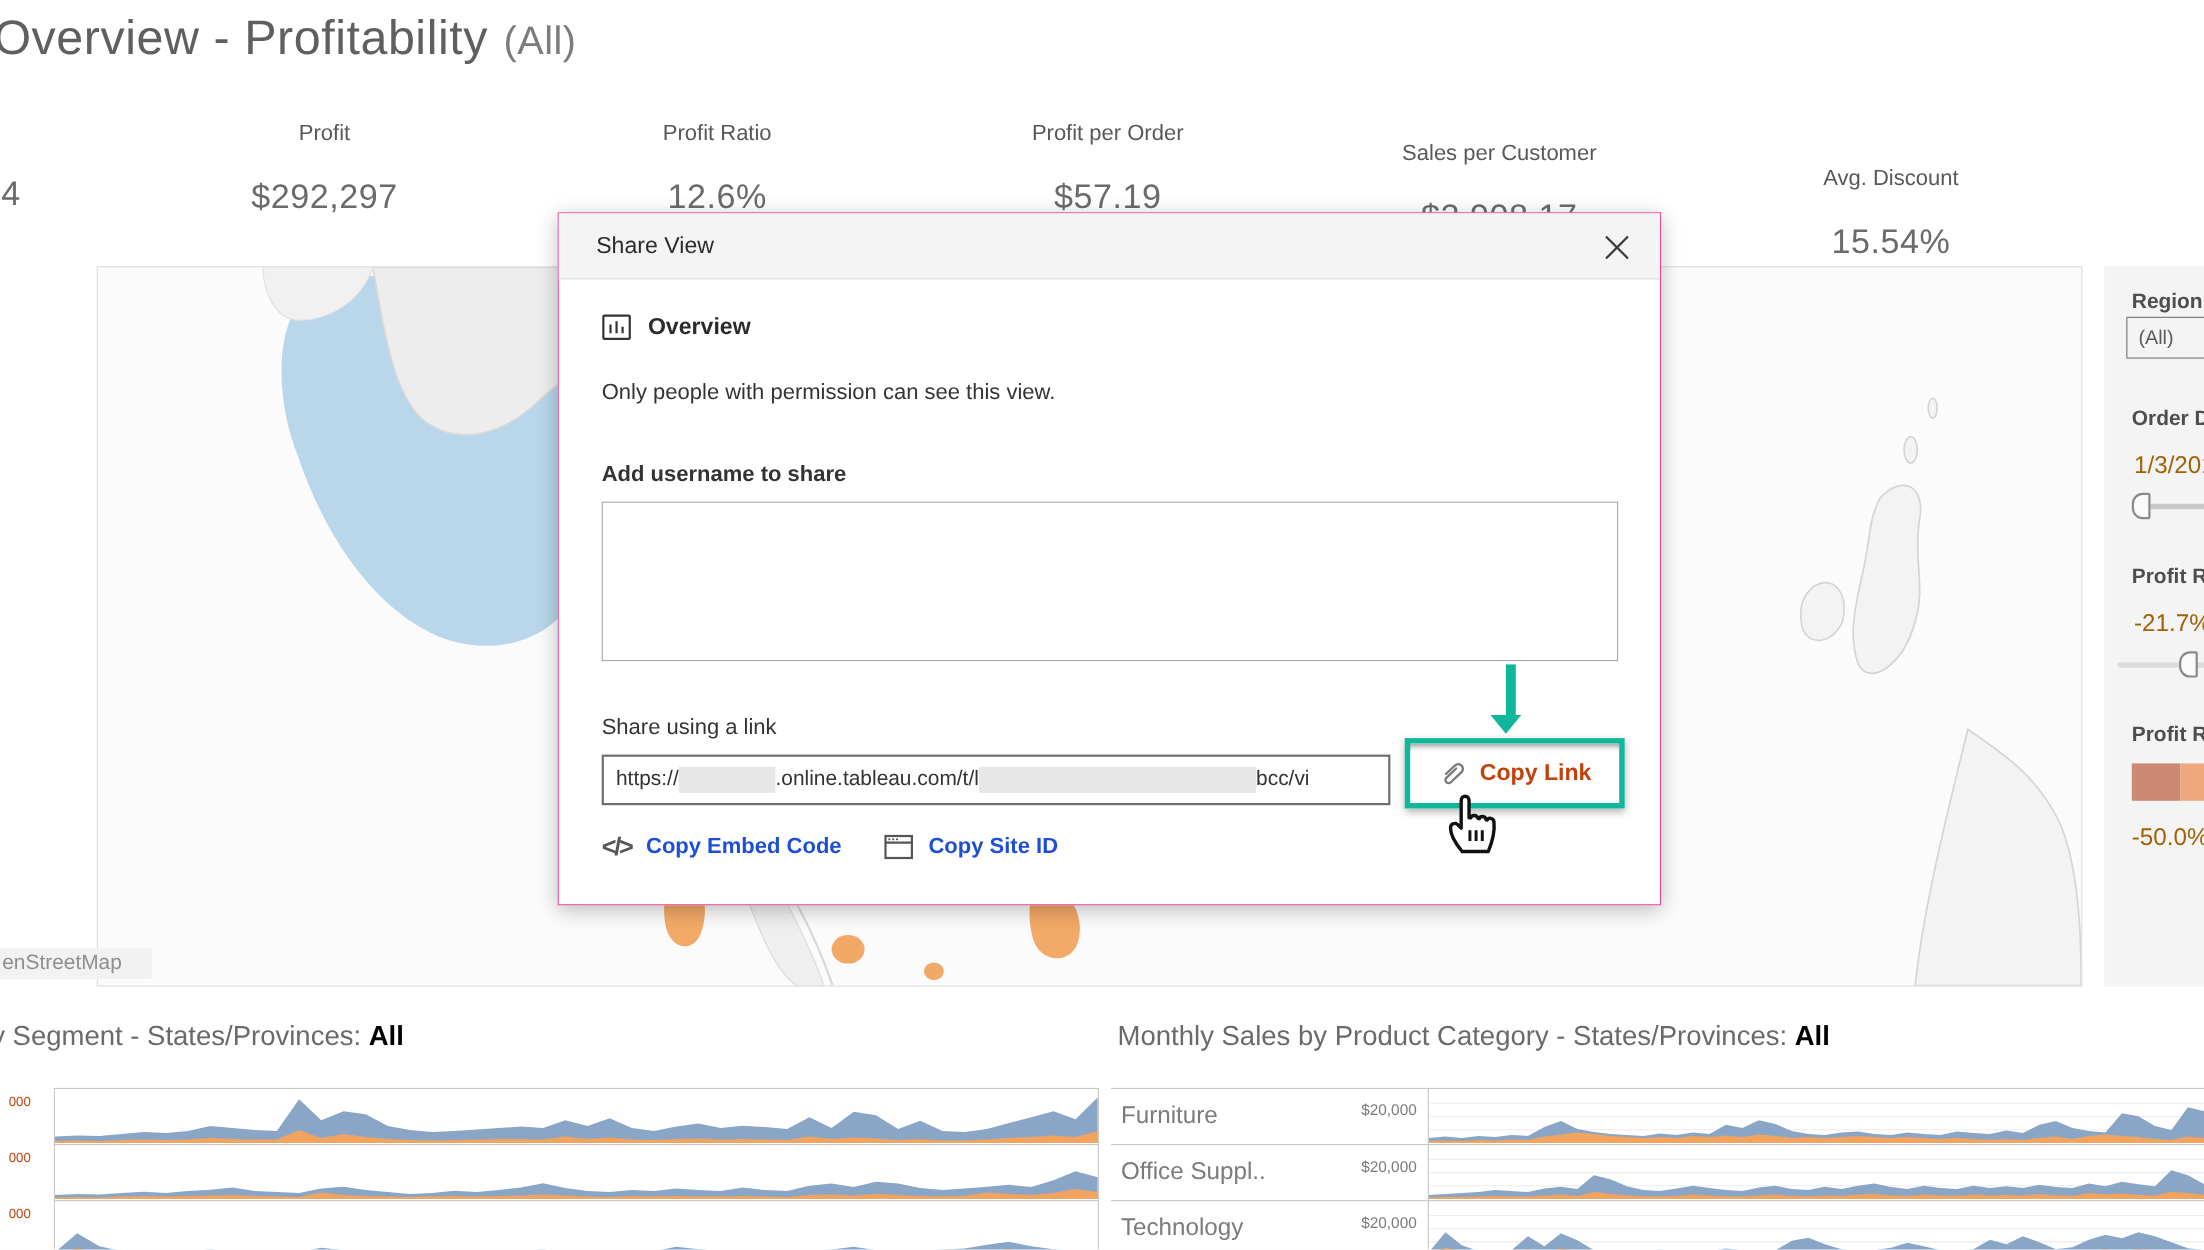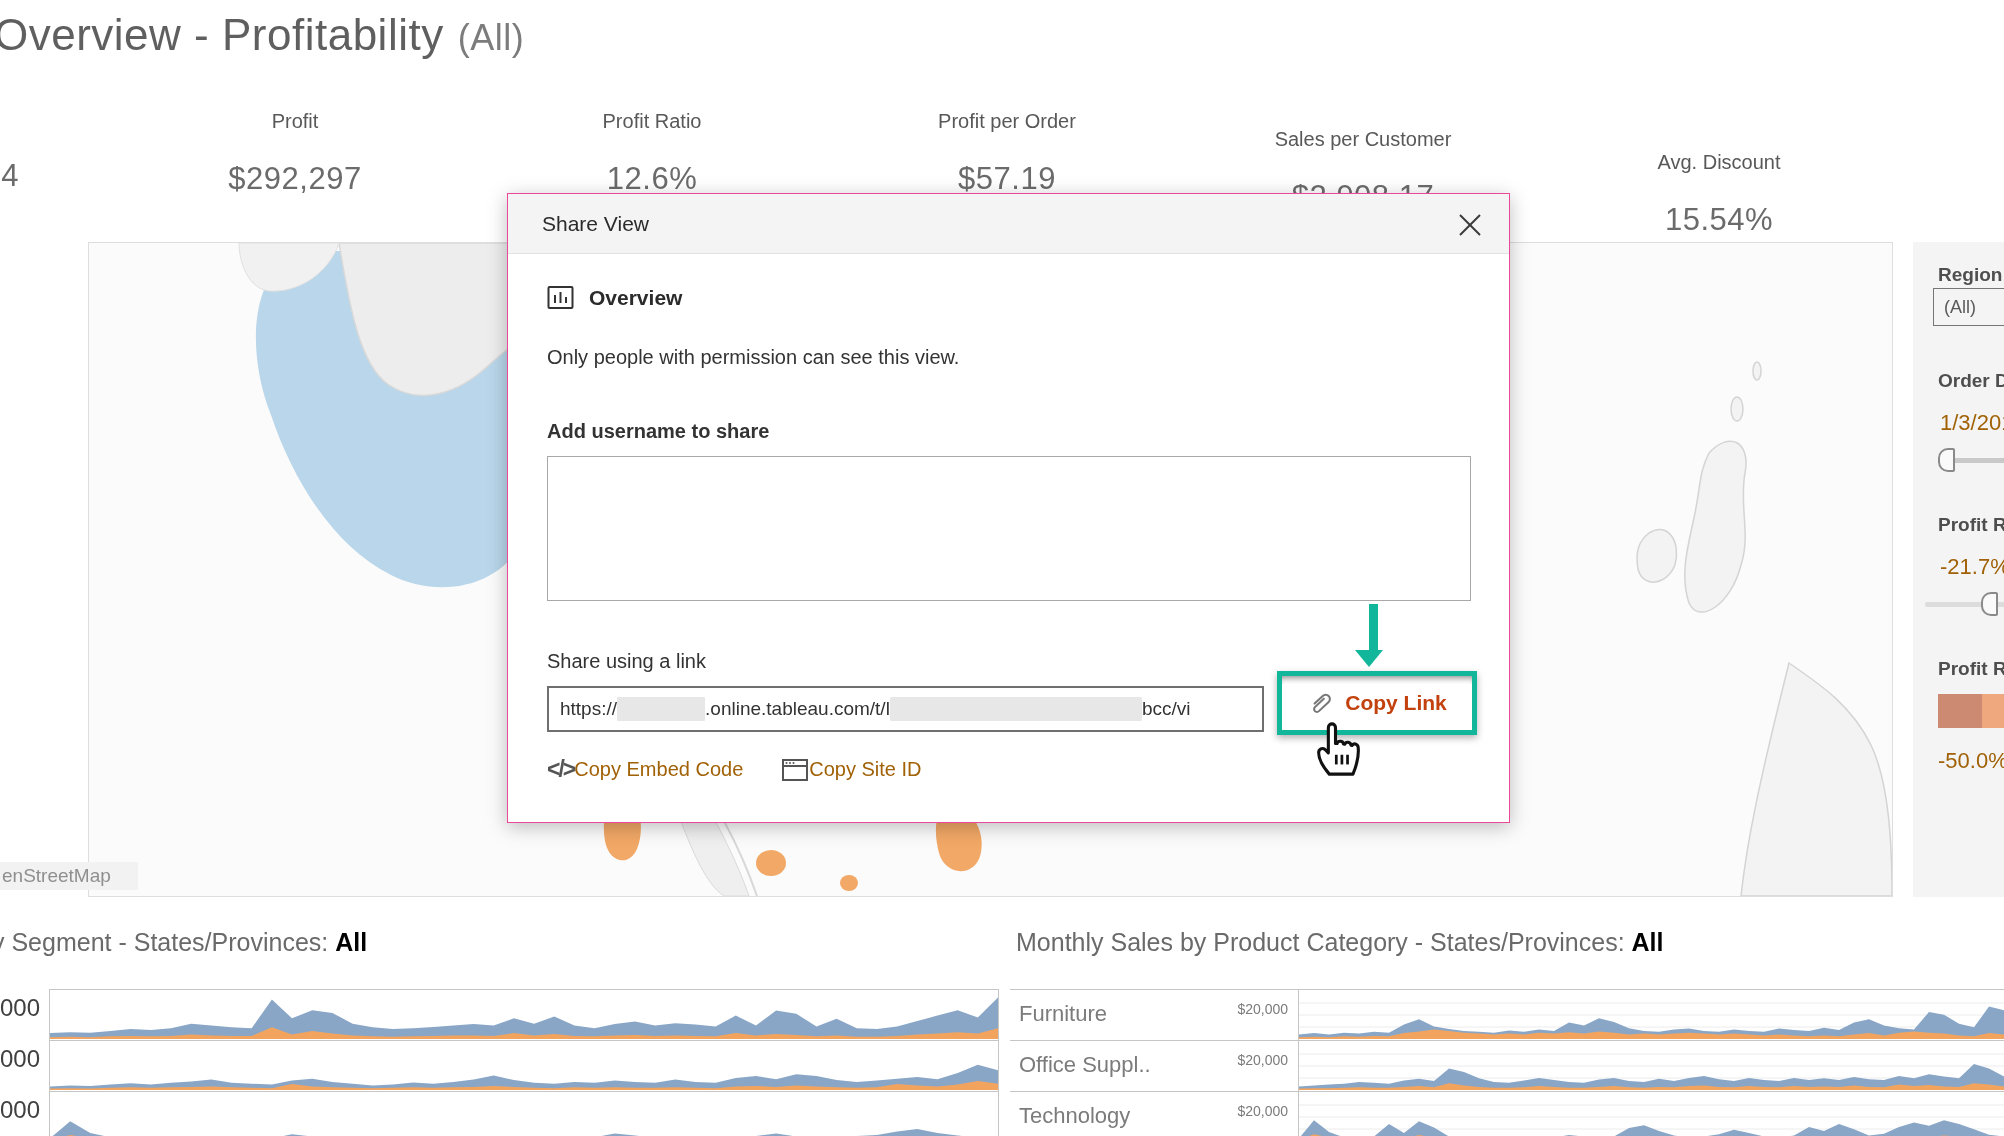--- a/index.html
+++ b/index.html
@@ -28,21 +28,21 @@
   .sb-track{height:5px;background:#c9c9c9;border-radius:3px;}
   .sb-handle{width:17px;height:24px;background:#fafafa;border:2px solid #8a8a8a;box-sizing:border-box;}
   .handle-left{border-radius:10px 2px 2px 10px;}
   .handle-right{border-radius:10px 2px 2px 10px;}
   .grad-seg{height:34px;top:0;}
   
   .chart-title{font-size:25px;color:#6a6a6a;white-space:nowrap;}
   .chart-title b{color:#000000;}
   .gridline-h{height:1px;background:#c6c6c6;}
   .gridline-v{width:1px;background:#c6c6c6;}
-  .axis-000{font-size:24px;color:#404040;width:36px;text-align:left;}
+  .axis-000{font-size:12px;color:#c2410c;width:36px;text-align:center;}
   .row-label{font-size:22px;color:#7b7b7b;white-space:nowrap;}
   .row-value{font-size:14px;color:#7b7b7b;width:120px;text-align:right;}
   
   .modal{left:507px;top:193px;width:1003px;height:630px;background:#ffffff;z-index:20;
          box-shadow:0 4px 18px rgba(0,0,0,.25);border:1px solid #ec4899;box-sizing:border-box;}
   .modal-header{left:0;top:0;width:100%;height:60px;background:#f4f4f4;border-bottom:1px solid #e2e2e2;box-sizing:border-box;}
   .modal-title{left:34px;top:0;line-height:60px;font-size:21px;color:#2b2b2b;}
   .modal-close{right:24px;top:16px;width:30px;height:30px;cursor:pointer;}
   .view-row{left:39px;top:90px;display:flex;align-items:center;gap:15px;}
   .view-name{font-size:21px;font-weight:bold;color:#2b2b2b;}
@@ -53,21 +53,21 @@
            display:flex;align-items:center;padding:0 11px;font-size:19px;color:#333;white-space:nowrap;overflow:hidden;}
   .redact{display:inline-block;height:24px;background:#e7e7e7;border-radius:1px;}
   .copy-link-anno{left:769px;top:477px;width:200px;height:64px;border:5px solid #12b79b;background:#ffffff;
                   box-sizing:border-box;box-shadow:0 3px 7px rgba(0,0,0,.3);display:flex;align-items:center;justify-content:center;gap:12px;}
   .copy-link-anno .inner-shadow{position:absolute;left:0;top:0;right:0;height:8px;box-shadow:inset 0 6px 6px -4px rgba(0,0,0,.45);}
   .copy-link-label{font-size:21px;font-weight:bold;color:#c2410c;}
   .anno-arrow-shaft{left:861px;top:410px;width:9px;height:48px;background:#12b79b;}
   .anno-arrow-head{left:847px;top:456px;width:0;height:0;border-left:14px solid transparent;border-right:14px solid transparent;border-top:17px solid #12b79b;}
   .links-row{left:39px;top:562px;display:flex;align-items:center;}
   .code-glyph{font-size:23px;font-weight:bold;color:#555;letter-spacing:-2px;}
-  .link-action{font-size:20px;font-weight:normal;color:#a16207;}
+  .link-action{font-size:20px;font-weight:bold;color:#1d4ed8;margin-left:13px;}
   .cursor-hand{left:800px;top:520px;z-index:30;}
 </style>
 </head>
 <body>
 
 <div class="abs dash-title">
   <span>Overview - Profitability</span><span class="suffix">(All)</span>
 </div>
 
 <div class="abs kpi-clipped">34</div>

